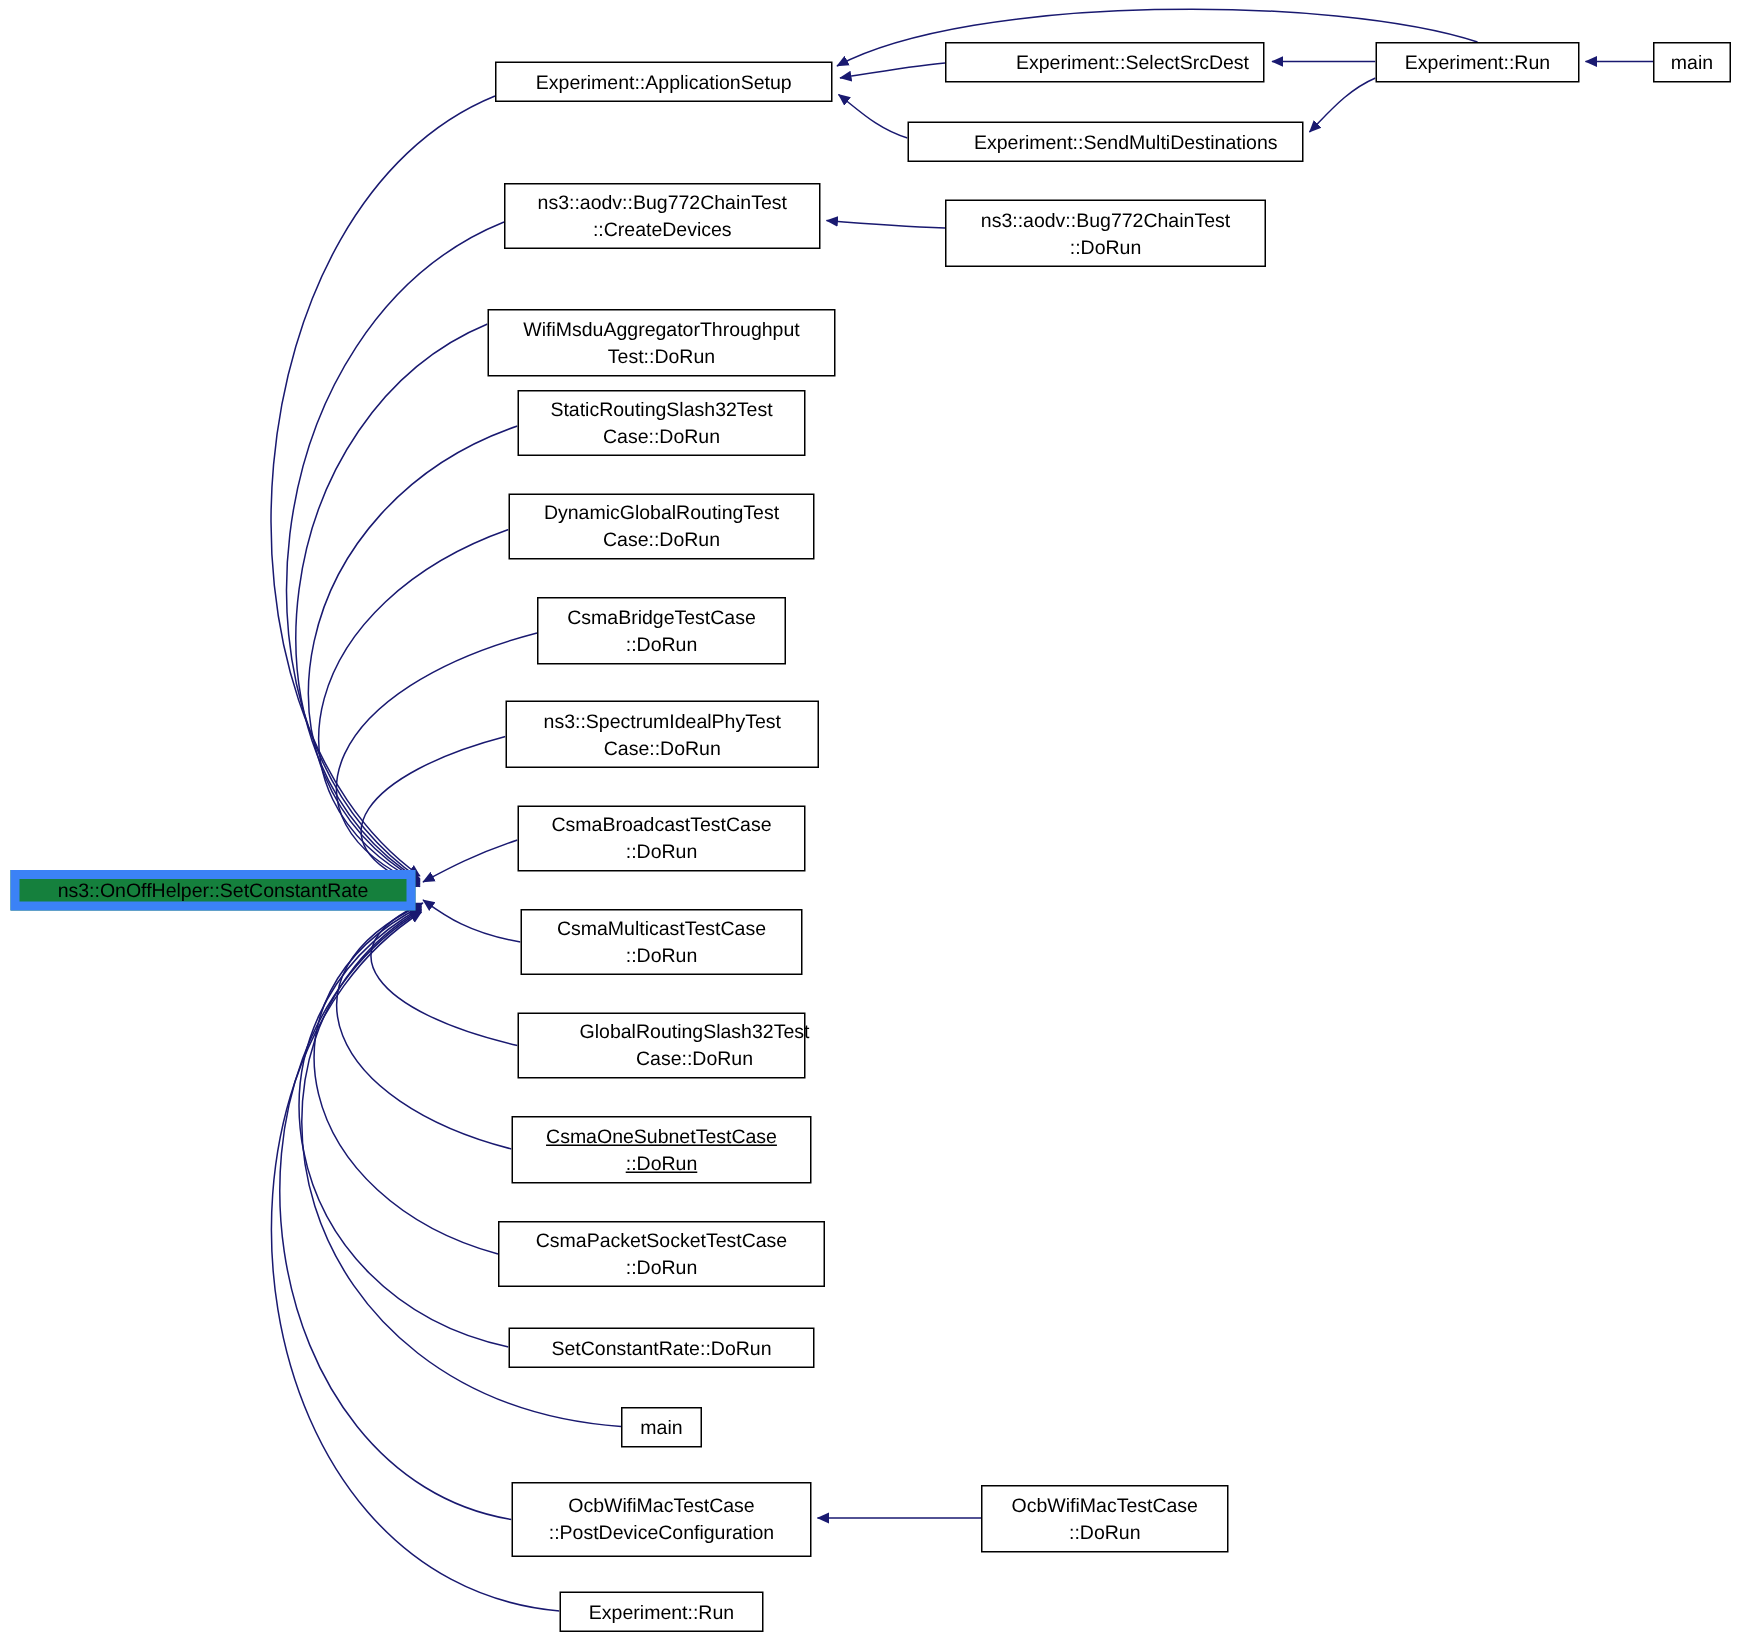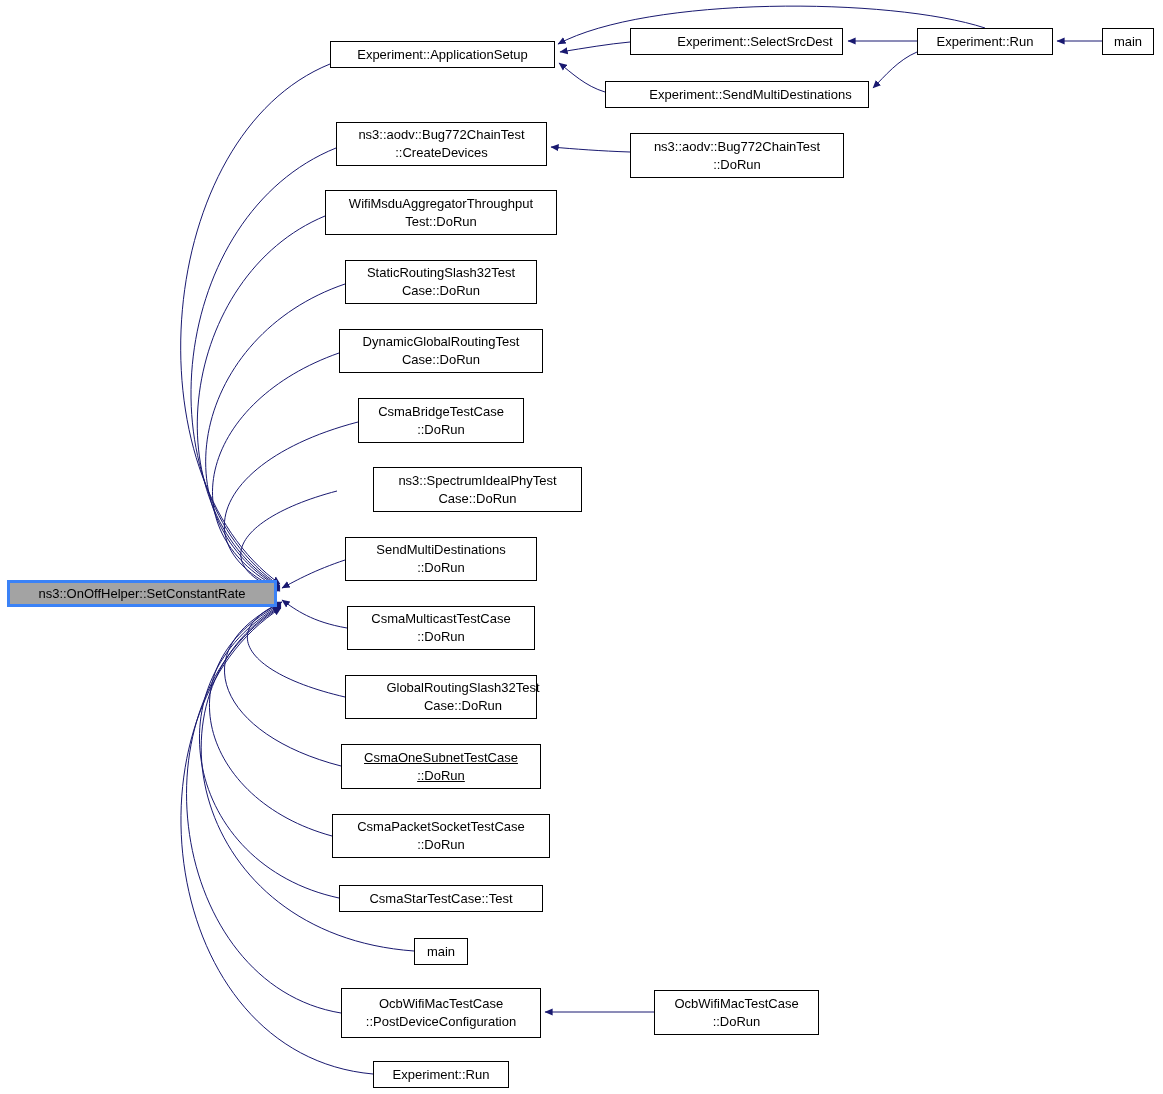--- a/index.html
+++ b/index.html
@@ -32,22 +32,22 @@
     display: flex;
     align-items: center;
     justify-content: center;
     text-align: center;
     white-space: pre-line;
     z-index: 2;
     cursor: pointer;
     padding: 0 4px;
   }
   .node.root {
-    background: #a3a3a3;
-    border: 3px solid #3b82f6;
+    background: #15803d;
+    border: 6px solid #3b82f6;
     cursor: default;
   }
 </style>
 </head>
 <body>
 
 <div class="graph">
 
   <svg class="edges" width="1163" height="1094">
     <defs>
@@ -85,51 +85,51 @@
     </g>
   </svg>
 
   <div class="node root" style="left:7px; top:580px; width:270px; height:27px;">ns3::OnOffHelper::SetConstantRate</div>
 
   <div class="node" style="left:330px; top:41px; width:225px; height:27px;">Experiment::ApplicationSetup</div>
 
   <div class="node" style="left:336px; top:122px; width:211px; height:44px;">ns3::aodv::Bug772ChainTest
 ::CreateDevices</div>
 
-  <div class="node" style="left:325px; top:190px; width:232px; height:45px;">WifiMsduAggregatorThroughput
+  <div class="node" style="left:325px; top:206px; width:232px; height:45px;">WifiMsduAggregatorThroughput
 Test::DoRun</div>
 
   <div class="node" style="left:345px; top:260px; width:192px; height:44px;">StaticRoutingSlash32Test
 Case::DoRun</div>
 
   <div class="node" style="left:339px; top:329px; width:204px; height:44px;">DynamicGlobalRoutingTest
 Case::DoRun</div>
 
   <div class="node" style="left:358px; top:398px; width:166px; height:45px;">CsmaBridgeTestCase
 ::DoRun</div>
 
-  <div class="node" style="left:337px; top:467px; width:209px; height:45px;margin-left:36px;">ns3::SpectrumIdealPhyTest
+  <div class="node" style="left:337px; top:467px; width:209px; height:45px;">ns3::SpectrumIdealPhyTest
 Case::DoRun</div>
 
-  <div class="node" style="left:345px; top:537px; width:192px; height:44px;">SendMultiDestinations
+  <div class="node" style="left:345px; top:537px; width:192px; height:44px;">CsmaBroadcastTestCase
 ::DoRun</div>
 
   <div class="node" style="left:347px; top:606px; width:188px; height:44px;">CsmaMulticastTestCase
 ::DoRun</div>
 
   <div class="node" style="left:345px; top:675px; width:192px; height:44px;padding-left:48px;">GlobalRoutingSlash32Test
 Case::DoRun</div>
 
   <div class="node" style="left:341px; top:744px; width:200px; height:45px;text-decoration:underline;">CsmaOneSubnetTestCase
 ::DoRun</div>
 
   <div class="node" style="left:332px; top:814px; width:218px; height:44px;">CsmaPacketSocketTestCase
 ::DoRun</div>
 
-  <div class="node" style="left:339px; top:885px; width:204px; height:27px;">CsmaStarTestCase::Test</div>
+  <div class="node" style="left:339px; top:885px; width:204px; height:27px;">SetConstantRate::DoRun</div>
 
   <div class="node" style="left:414px; top:938px; width:54px; height:27px;">main</div>
 
   <div class="node" style="left:341px; top:988px; width:200px; height:50px;">OcbWifiMacTestCase
 ::PostDeviceConfiguration</div>
 
   <div class="node" style="left:373px; top:1061px; width:136px; height:27px;">Experiment::Run</div>
 
   <div class="node" style="left:630px; top:28px; width:213px; height:27px;padding-left:41px;">Experiment::SelectSrcDest</div>
 

